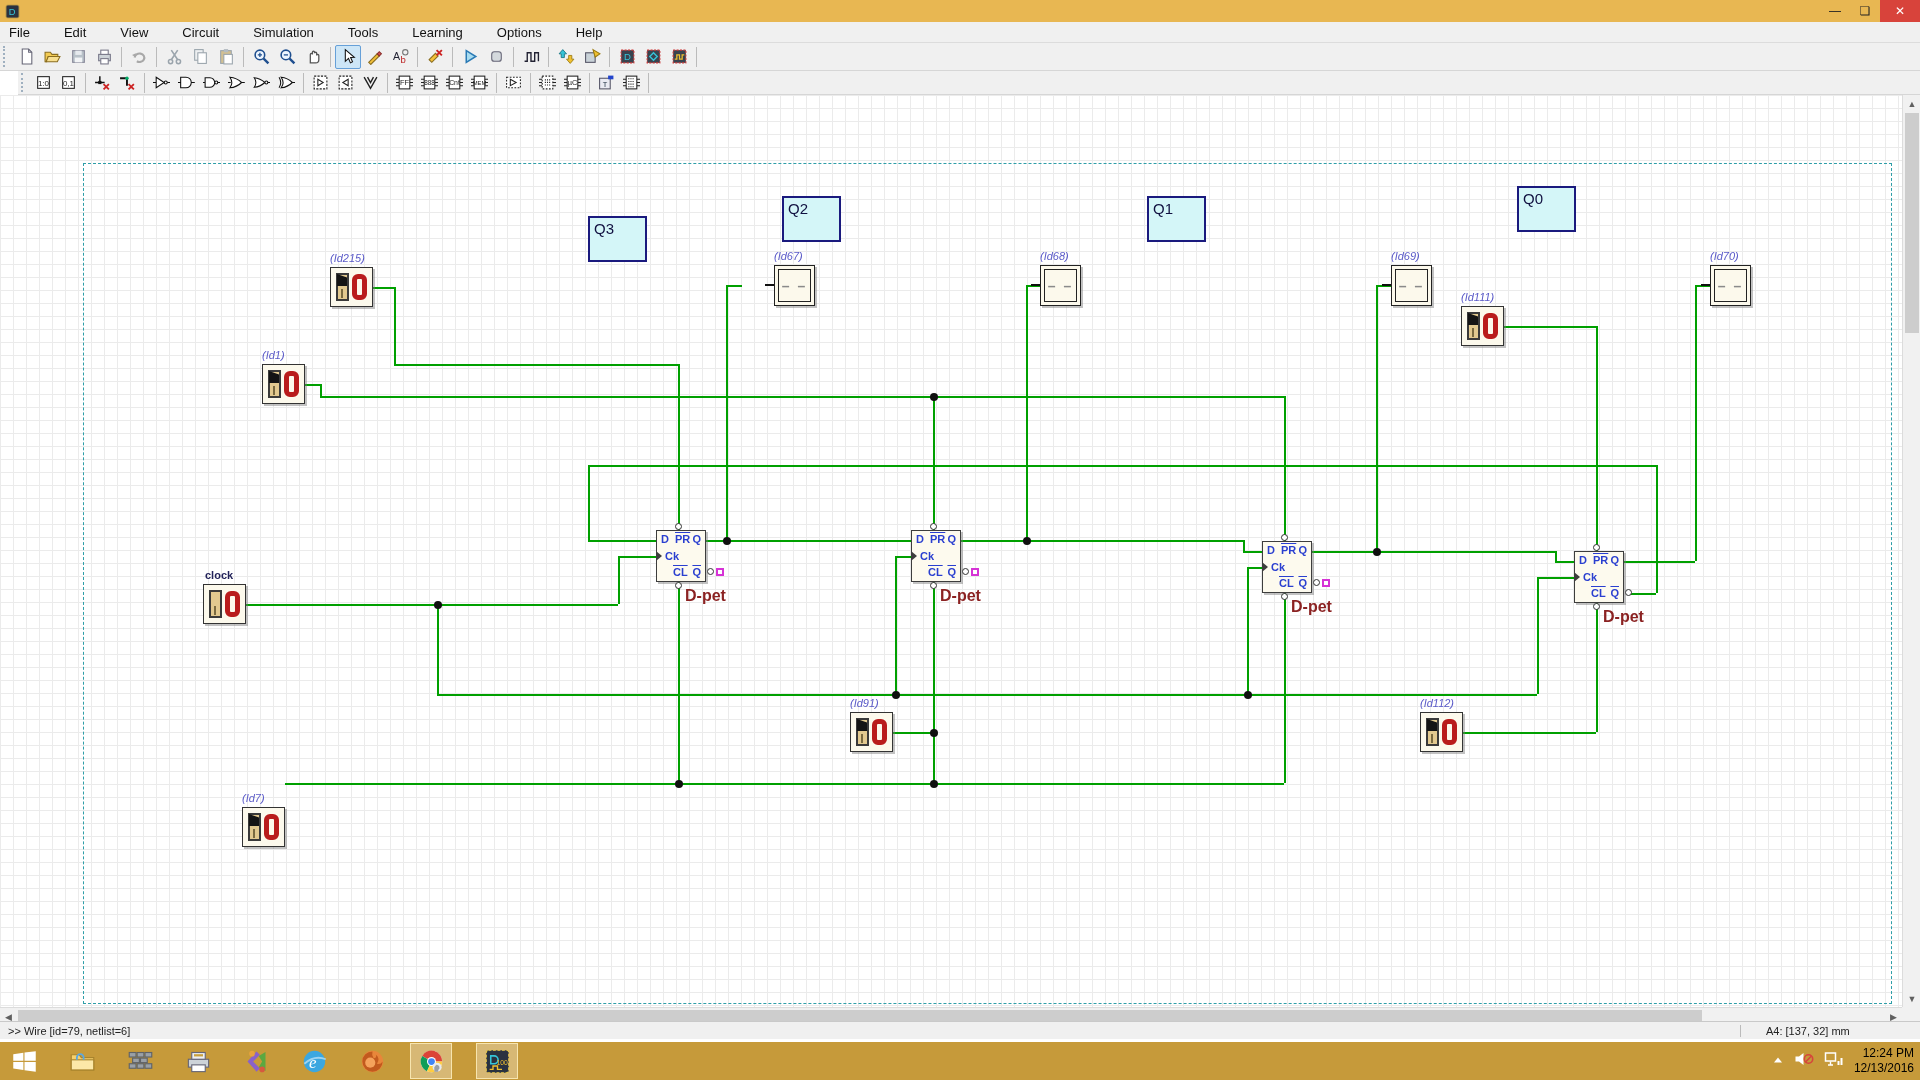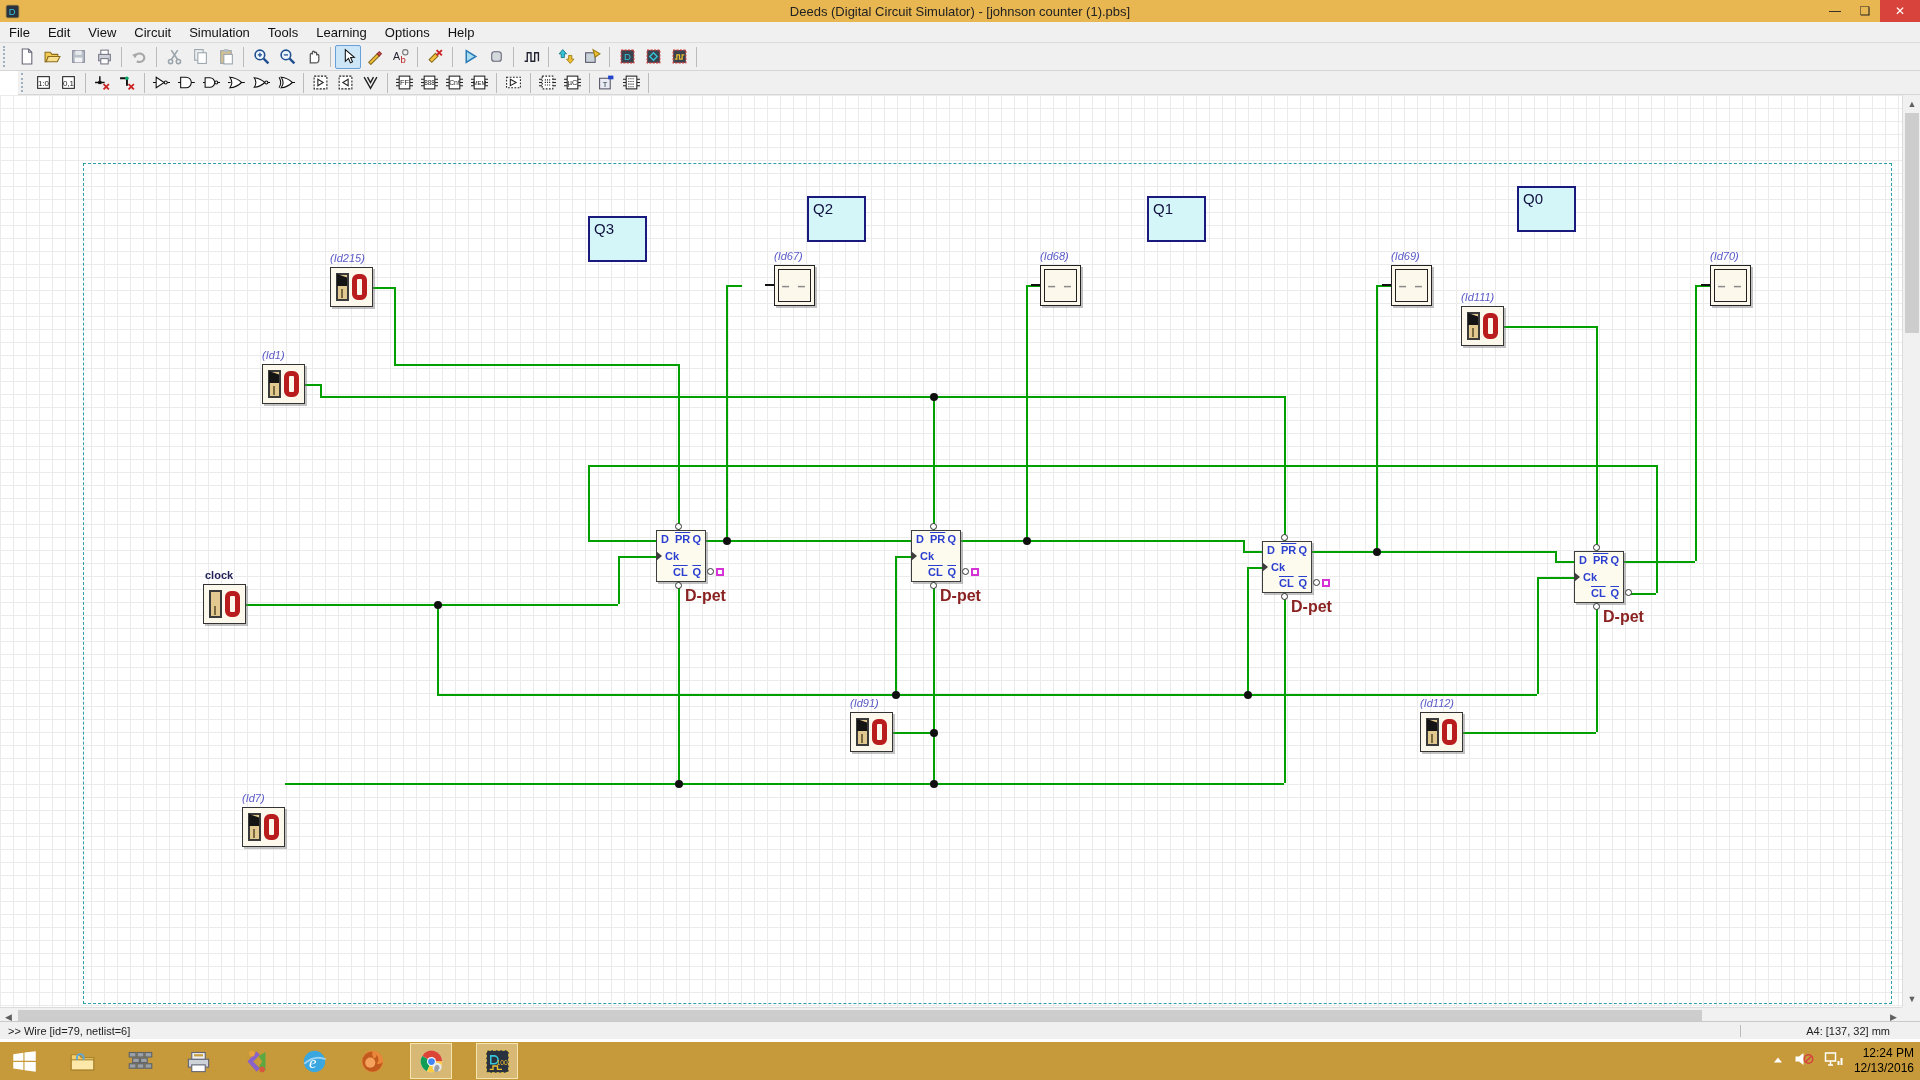--- a/index.html
+++ b/index.html
@@ -13,21 +13,21 @@
   #title-icon { width:15px; height:15px; margin-left:5px; }
   #title-text { position:absolute; left:0; right:0; text-align:center;
     font-size:13px; color:#222; }
   #winbtns { position:absolute; right:0; top:0; height:22px; display:flex; }
   .winbtn { width:30px; height:22px; display:flex; align-items:center; justify-content:center;
     font-size:12px; color:#222; }
   .winbtn.close { background:#D8433B; color:#fff; width:40px; }
 
   
   #menubar { position:absolute; left:0; top:22px; width:1920px; height:21px;
-    background:#F0F0F0; display:flex; align-items:center; border-bottom:1px solid #dcdcdc; }
+    background:#F0F0F0; display:flex; align-items:center; border-bottom:1px solid #dcdcdc;gap:16px; }
   .menu-item { padding:2px 9px; font-size:13px; color:#111; }
 
   
   .toolbar { position:absolute; left:0; width:1920px; background:#F0F0F0;
     display:flex; align-items:center; border-bottom:1px solid #d6d6d6; }
   #toolbar1 { top:43px; height:28px; }
   #toolbar2 { top:71px; height:24px;margin-left:18px; }
   .grip { width:5px; height:80%; border-left:2px dotted #9fb0c0; margin:0 5px 0 3px; }
   .tbtn { width:26px; height:24px; display:flex; align-items:center; justify-content:center;
     border:1px solid transparent; border-radius:2px; }
@@ -93,21 +93,21 @@
   .sarrow { position:absolute; color:#606060; font-size:9px; display:flex;
     align-items:center; justify-content:center; }
   #vup { left:0; top:0; width:18px; height:17px; } #vdn { left:0; bottom:0; width:18px; height:17px; }
   #hl { left:0; top:0; width:17px; height:17px; } #hr { right:0; top:0; width:17px; height:17px; }
   #vthumb { position:absolute; left:2px; top:18px; width:14px; height:220px; background:#CDCDCD; }
   #hthumb { position:absolute; left:18px; top:2px; width:1684px; height:13px; background:#CDCDCD; }
   #scorner { position:absolute; right:0; top:1007px; width:18px; height:17px; background:#F1F1F1; }
 
   
   #statusbar { position:absolute; left:0; top:1021px; width:1920px; height:18px; background:#F0F0F0;
-    border-top:1px solid #c9c9c9; font-size:11px; color:#222; display:flex; align-items:center;text-align:right; }
+    border-top:1px solid #c9c9c9; font-size:11px; color:#222; display:flex; align-items:center; }
   #status-left { padding-left:8px; }
   #status-right { position:absolute; right:30px; width:150px; border-left:1px solid #bbb;
     padding-left:25px; }
 
   
   #taskbar { position:absolute; left:0; top:1042px; width:1920px; height:38px; background:#C69A3A;
     display:flex; align-items:center; }
   .task-item { width:28px; height:28px; margin-left:30px; display:flex;
     align-items:center; justify-content:center; }
   .task-item.start { margin-left:10px; }
@@ -119,21 +119,20 @@
 </head>
 <body>
 
 <div id="app">
 
   <div id="titlebar">
     <svg id="title-icon" viewBox="0 0 16 16">
       <rect x="1" y="1" width="14" height="14" rx="2" fill="#2A3240" stroke="#C8A24A"></rect>
       <text x="4" y="12" font-size="10" fill="#35C4D8" font-family="Liberation Sans">D</text>
     </svg>
-    <div id="title-text">Deeds (Digital Circuit Simulator) - [johnson counter (1).pbs]</div>
     <div id="winbtns">
       <div class="winbtn">—</div>
       <div class="winbtn">❏</div>
       <div class="winbtn close">✕</div>
     </div>
   </div>
 
   <div id="menubar">
       <div class="menu-item">File</div>
       <div class="menu-item">Edit</div>
@@ -510,21 +509,21 @@
       <div class="junction" style="left: 892px; top: 596px;"></div>
       <div class="junction" style="left: 1244px; top: 596px;"></div>
       <div class="junction" style="left: 723px; top: 442px;"></div>
       <div class="junction" style="left: 1023px; top: 442px;"></div>
       <div class="junction" style="left: 1373px; top: 453px;"></div>
       <div class="junction" style="left: 930px; top: 298px;"></div>
       <div class="junction" style="left: 675px; top: 685px;"></div>
       <div class="junction" style="left: 930px; top: 685px;"></div>
       <div class="junction" style="left: 930px; top: 634px;"></div>
       <div class="qlabel" style="left: 588px; top: 121px;">Q3</div>
-      <div class="qlabel" style="left: 807px; top: 101px;">Q2</div>
+      <div class="qlabel" style="left: 782px; top: 101px;">Q2</div>
       <div class="qlabel" style="left: 1147px; top: 101px;">Q1</div>
       <div class="qlabel" style="left: 1517px; top: 91px;">Q0</div>
       <div class="comp" style="left: 330px; top: 172px;">
         <div class="idlabel">(Id215)</div>
         <div class="swbody">
           <div class="lever">
             <div class="cap"></div>
             <div class="bar"></div>
           </div>
           <div class="digit"></div>

